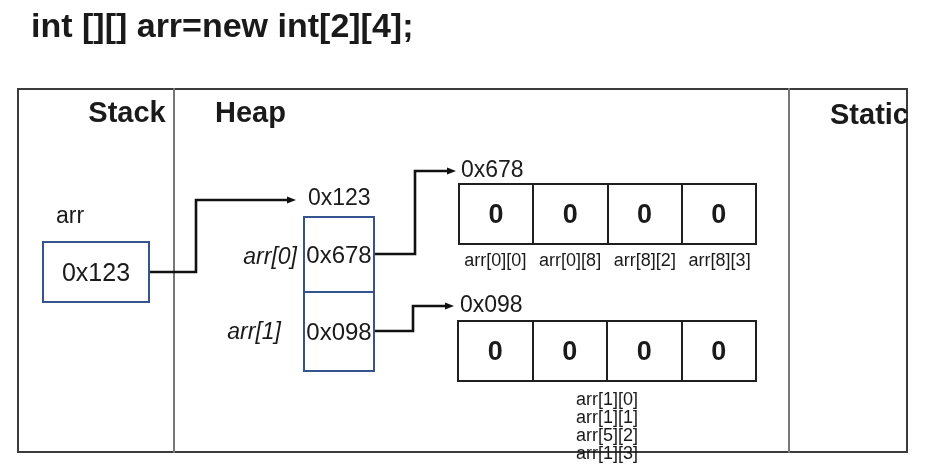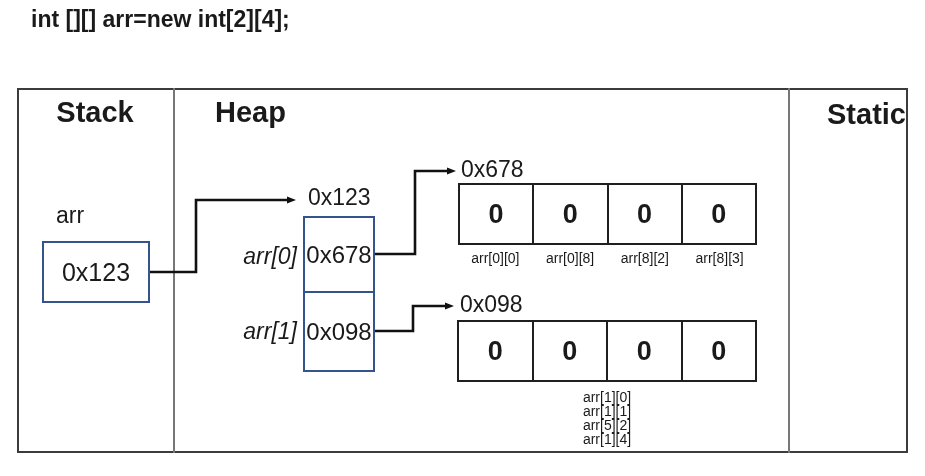--- a/index.html
+++ b/index.html
@@ -10,37 +10,37 @@
     --text:#1a1a1a;
   }
   html,body{margin:0;padding:0;background:#ffffff;}
   body{
     width:925px;height:476px;position:relative;overflow:hidden;
     font-family:"Liberation Sans","DejaVu Sans",sans-serif;
     color:var(--text);
   }
   .abs{position:absolute;}
   .title{
-    left:31px;top:6px;font-size:23px;font-weight:bold;letter-spacing:0px;
+    left:31px;top:6px;font-size:34px;font-weight:bold;letter-spacing:0px;
     white-space:pre;
   }
   .outer-box{
     left:17px;top:88px;width:891px;height:365px;
     border:2.5px solid var(--outer-border);box-sizing:border-box;
     background:#ffffff;
   }
   .v-divider{
     top:88px;height:365px;width:1.6px;background:var(--divider);
   }
   .region-header{
     font-size:29px;font-weight:bold;line-height:1;
   }
-  .hdr-stack{left:17px;top:98px;width:156px;text-align:center;}
+  .hdr-stack{left:17px;top:98px;width:156px;text-align:center;padding-left:32px;}
   .hdr-heap{left:215px;top:98px;}
-  .hdr-static{left:788px;top:100px;width:121px;text-align:center;padding-left:4px;box-sizing:border-box;margin-left:16px;}
+  .hdr-static{left:788px;top:100px;width:121px;text-align:right;padding-left:4px;box-sizing:border-box;}
   .lbl{font-size:23px;line-height:1;margin-left:12px;}
   .lbl-arr{left:44px;top:204px;}
   .stack-box{
     left:42px;top:241px;width:108px;height:62px;
     border:2px solid var(--pointer-border);box-sizing:border-box;
     display:flex;align-items:center;justify-content:center;
     font-size:25px;
   }
   .heap-addr{font-size:23px;line-height:1;}
   .addr-123{left:308px;top:186px;}
@@ -52,34 +52,34 @@
     display:flex;flex-direction:column;
   }
   .ptr-cell{
     display:flex;align-items:center;justify-content:center;
     font-size:24px;
   }
   .ptr-cell.c0{height:73px;border-bottom:2px solid var(--pointer-border);}
   .ptr-cell.c1{flex:1;}
   .idx-lbl{font-size:23px;width:67px;text-align:right;line-height:1;font-style:italic;}
   .idx-0{left:230px;top:245px;}
-  .idx-1{left:230px;top:320px;}
+  .idx-1{left:214px;top:320px;}
   .int-row{
     border:2px solid var(--cell-border);box-sizing:border-box;
     display:flex;background:#ffffff;
   }
   .row-0{left:458px;top:183px;width:299px;height:62px;}
   .row-1{left:457px;top:320px;width:300px;height:62px;}
   .int-cell{
     flex:1;display:flex;align-items:center;justify-content:center;
     font-size:27px;font-weight:bold;
   }
   .int-cell + .int-cell{border-left:2px solid var(--cell-border);}
   .cell-labels{
-    display:flex;font-size:14px;
+    display:flex;font-size:18px;
   }
   .labels-0{left:458px;top:251px;width:299px;}
   .labels-1{left:457px;top:390px;width:300px;flex-direction:column;}
   .cell-labels span{flex:1;text-align:center;line-height:1;}
   svg.arrows{left:0;top:0;pointer-events:none;}
   svg.arrows path.link{fill:none;stroke:#111111;stroke-width:2.6px;}
 </style>
 </head>
 <body>
 
@@ -124,21 +124,21 @@
 <div class="abs int-row row-1">
   <div class="int-cell">0</div>
   <div class="int-cell">0</div>
   <div class="int-cell">0</div>
   <div class="int-cell">0</div>
 </div>
 <div class="abs cell-labels labels-1">
   <span>arr[1][0]</span>
   <span>arr[1][1]</span>
   <span>arr[5][2]</span>
-  <span>arr[1][4]</span>
+  <span>arr[1][3]</span>
 </div>
 
 <svg class="abs arrows" width="925" height="476" viewBox="0 0 925 476">
   <defs>
     <marker id="ah" markerWidth="10" markerHeight="8" refX="1" refY="4" orient="auto" markerUnits="userSpaceOnUse">
       <path d="M0,0.5 L9,4 L0,7.5 Z" fill="#111111"></path>
     </marker>
   </defs>
   <path class="link" d="M150,272 L196,272 L196,200 L288,200" marker-end="url(#ah)"></path>
   <path class="link" d="M375,254 L415,254 L415,171 L448,171" marker-end="url(#ah)"></path>

